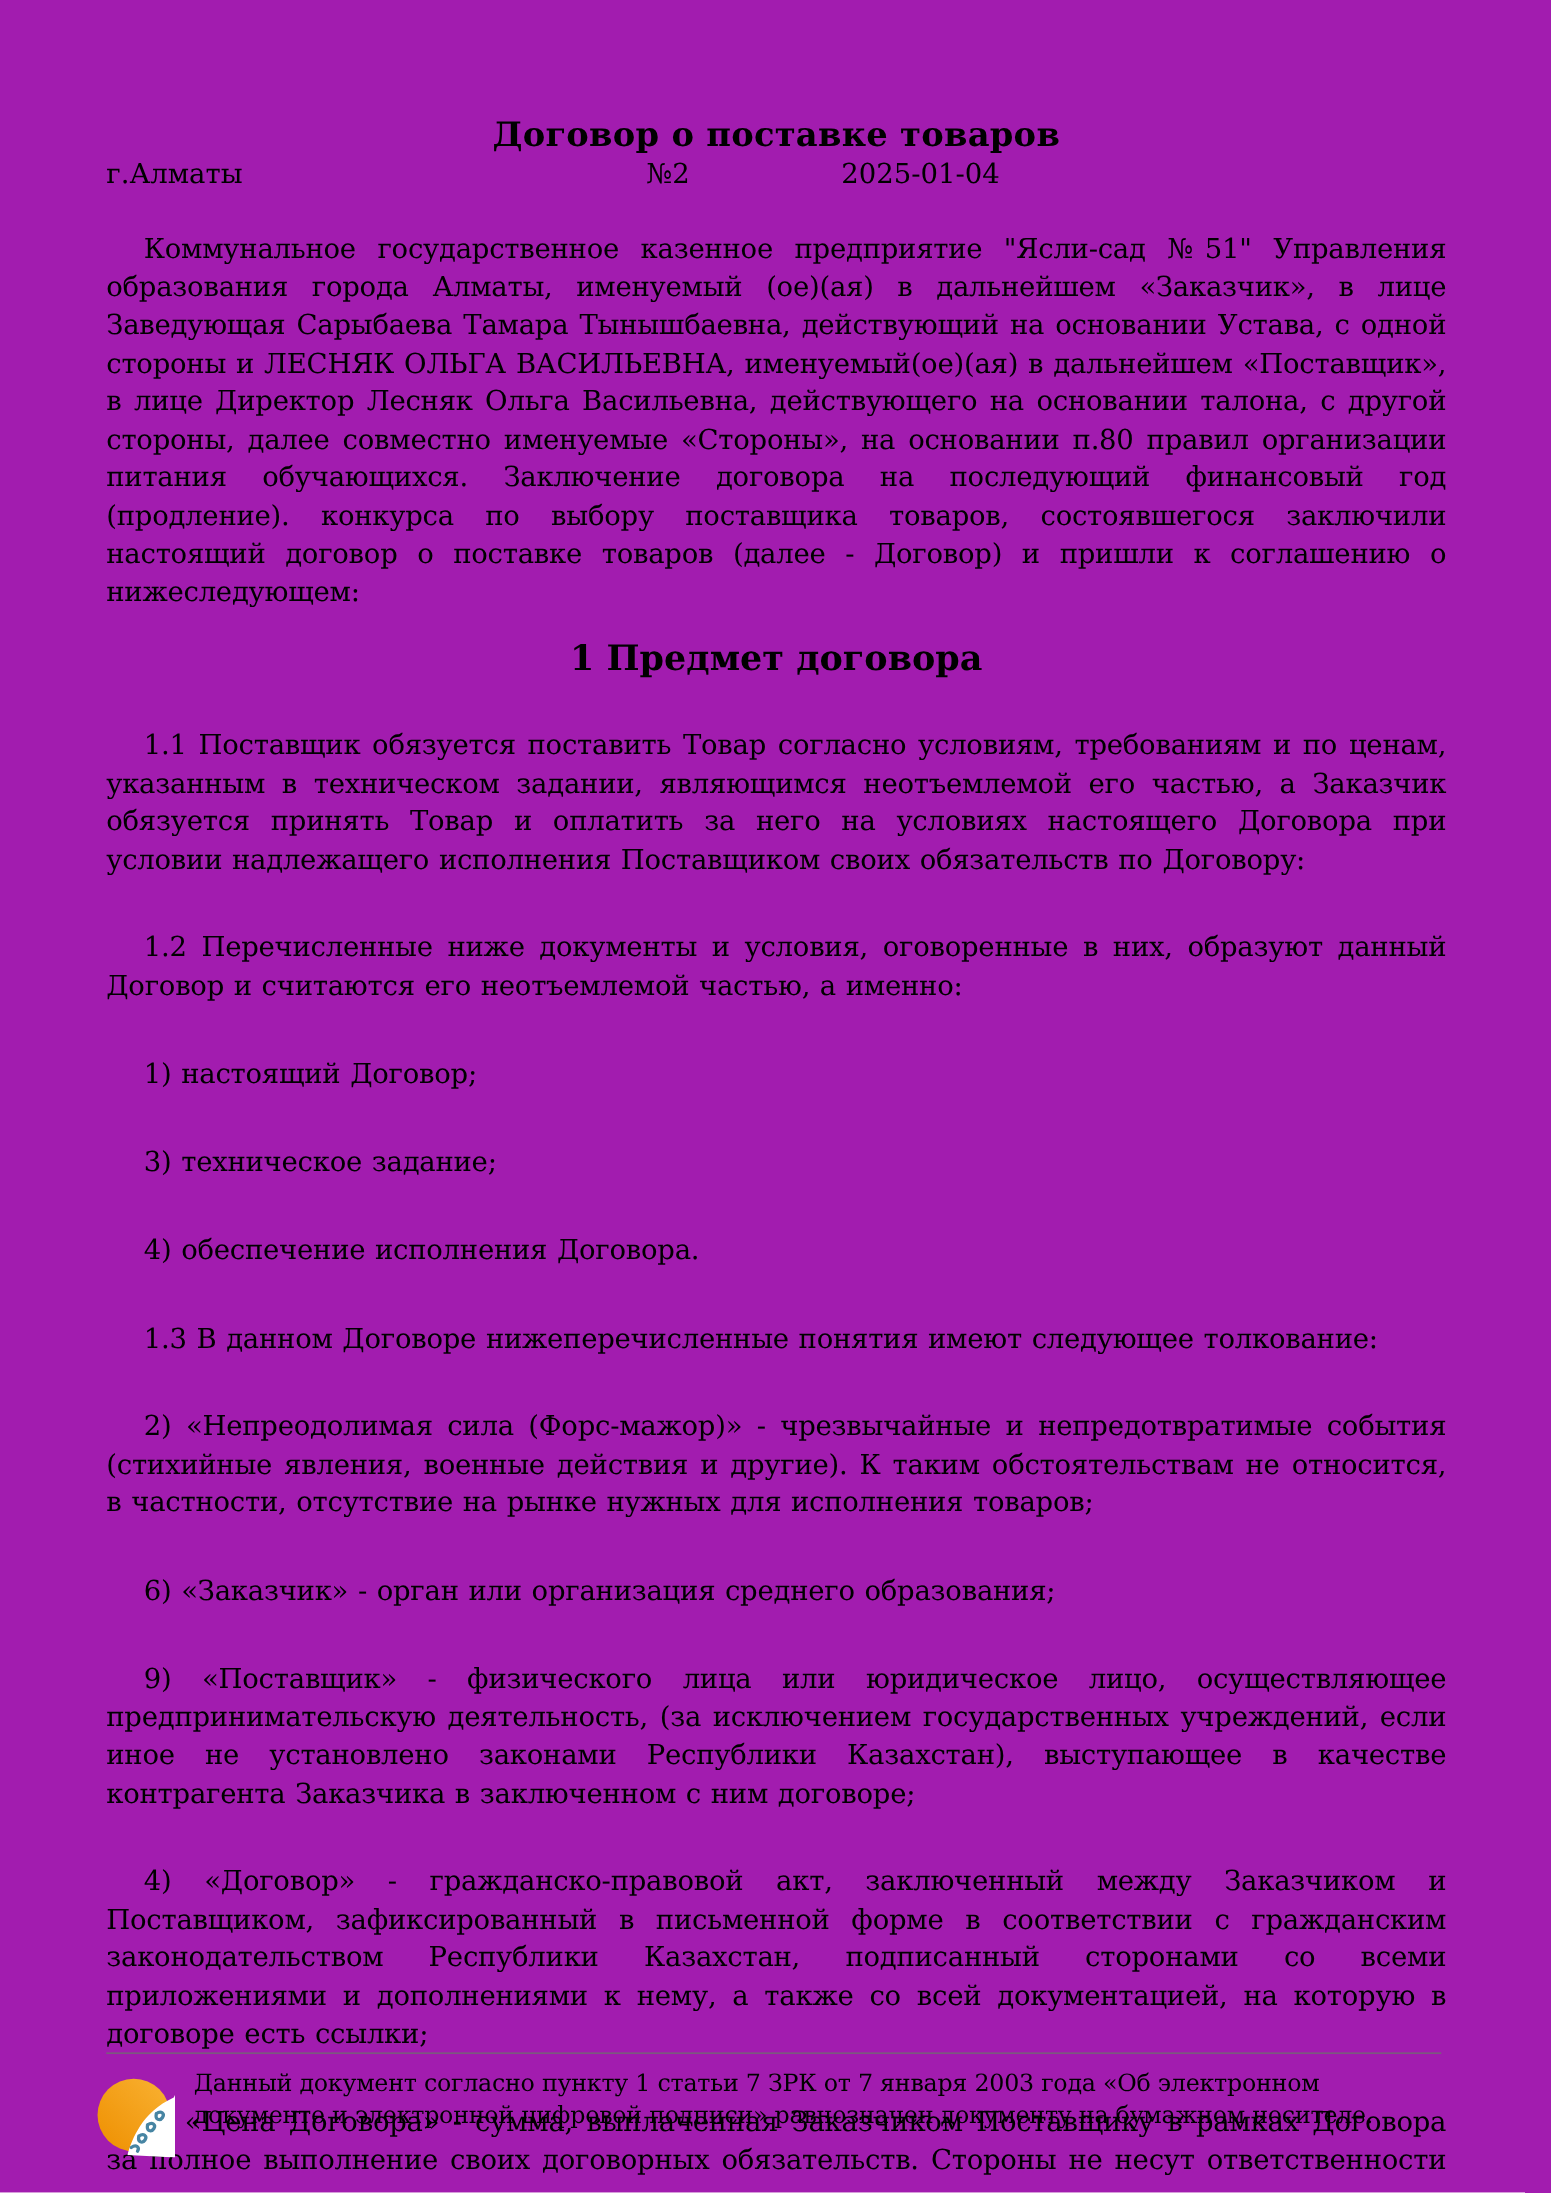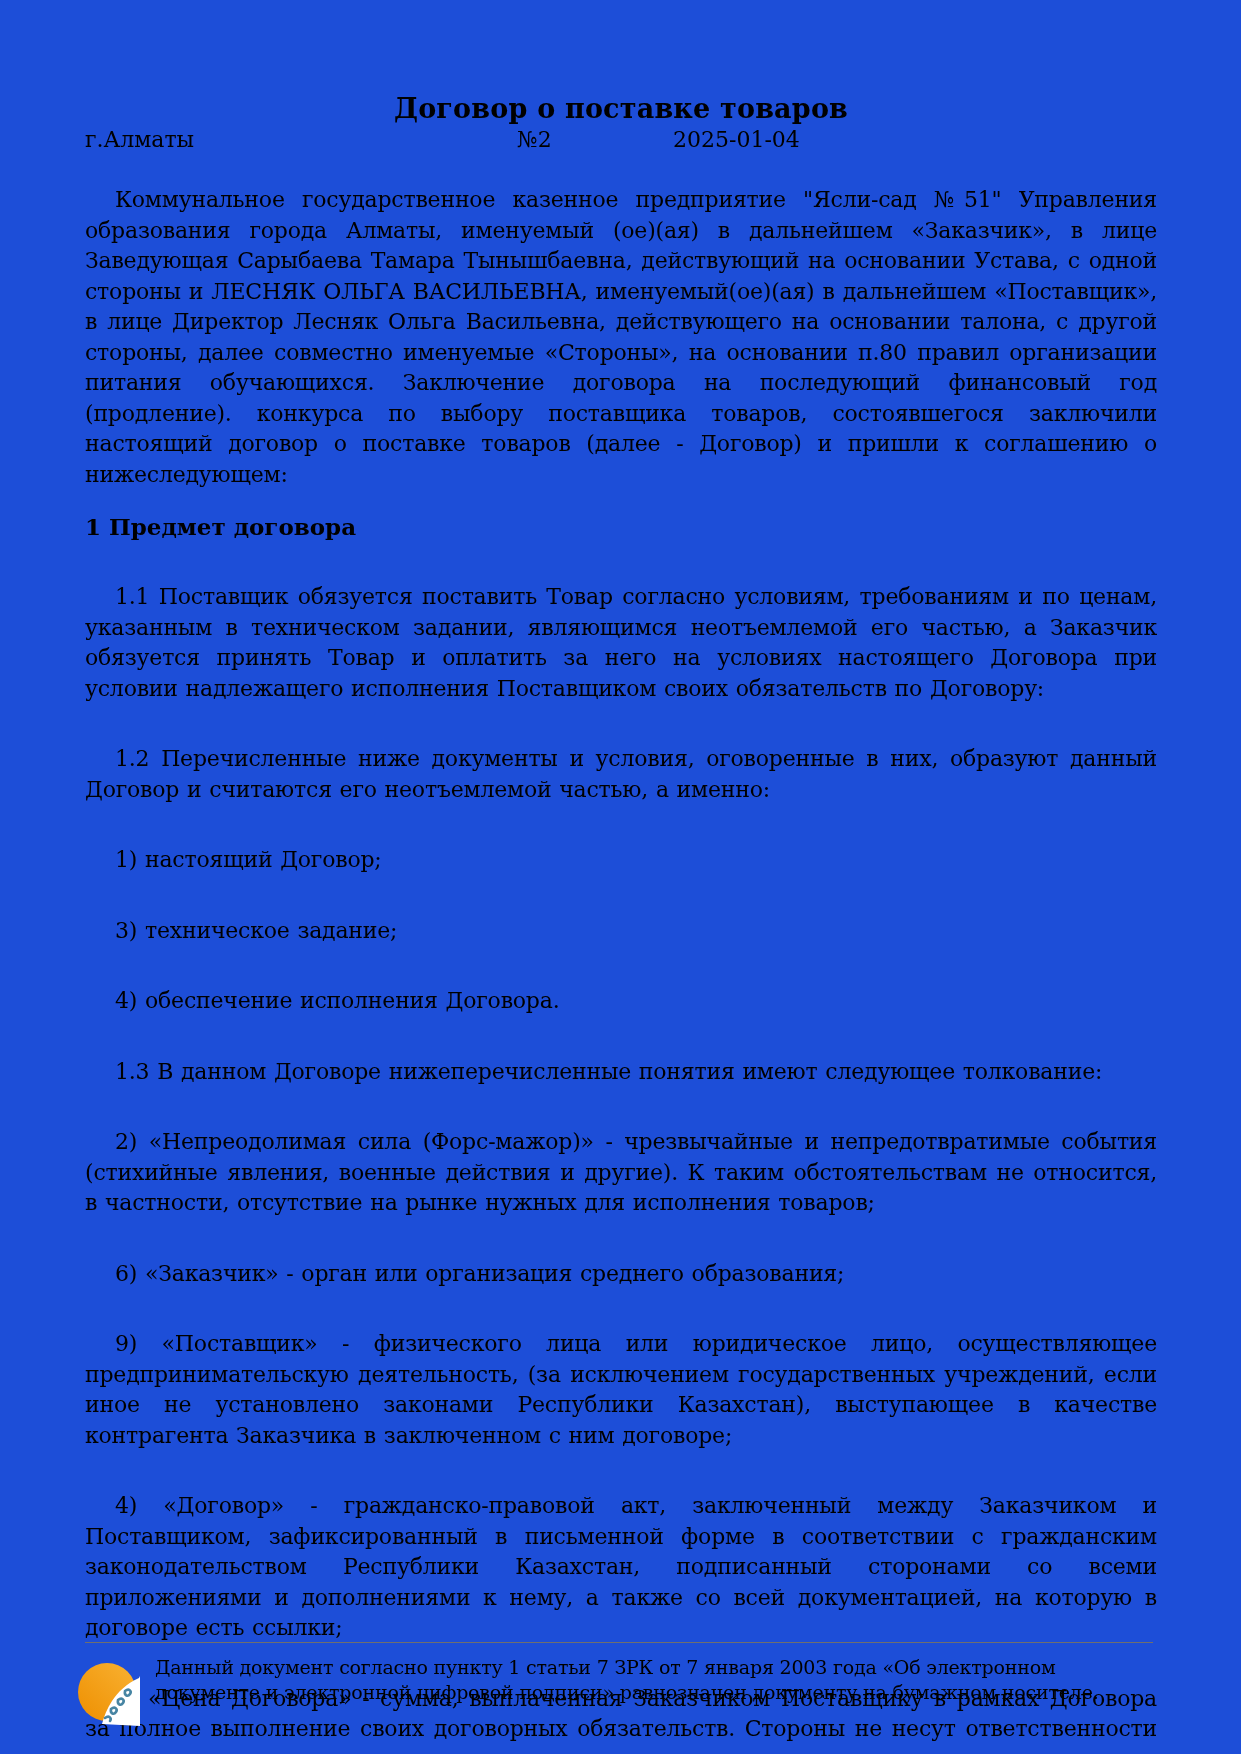--- a/index.html
+++ b/index.html
@@ -4,21 +4,21 @@
 <style>
   html, body {
     margin: 0;
     padding: 0;
     background: #ffffff;
   }
   .page {
     position: relative;
     width: 1241px;
     height: 1754px;
-    background: #1d4ed8;
+    background: #a21caf;
     color: #000000;
     font-family: "DejaVu Serif", "Liberation Serif", serif;
     overflow: hidden;
   }
   .content {
     position: absolute;
     left: 85px;
     top: 0;
     width: 1072px;
   }
@@ -45,23 +45,23 @@
     font-size: 22px;
     line-height: 30.5px;
     text-align: justify;
     text-indent: 30px;
     letter-spacing: -0.2px;
     word-spacing: 1px;
   }
   .para.first { margin-top: 30px; }
   .heading {
     margin: 22px 0 0 0;
-    font-size: 23px;
+    font-size: 28px;
     font-weight: bold;
-    text-align: left;
+    text-align: center;
     line-height: 30px;
   }
   .footer {
     position: absolute;
     left: 85px;
     top: 1642px;
     width: 1068px;
   }
   .divider {
     height: 0;

